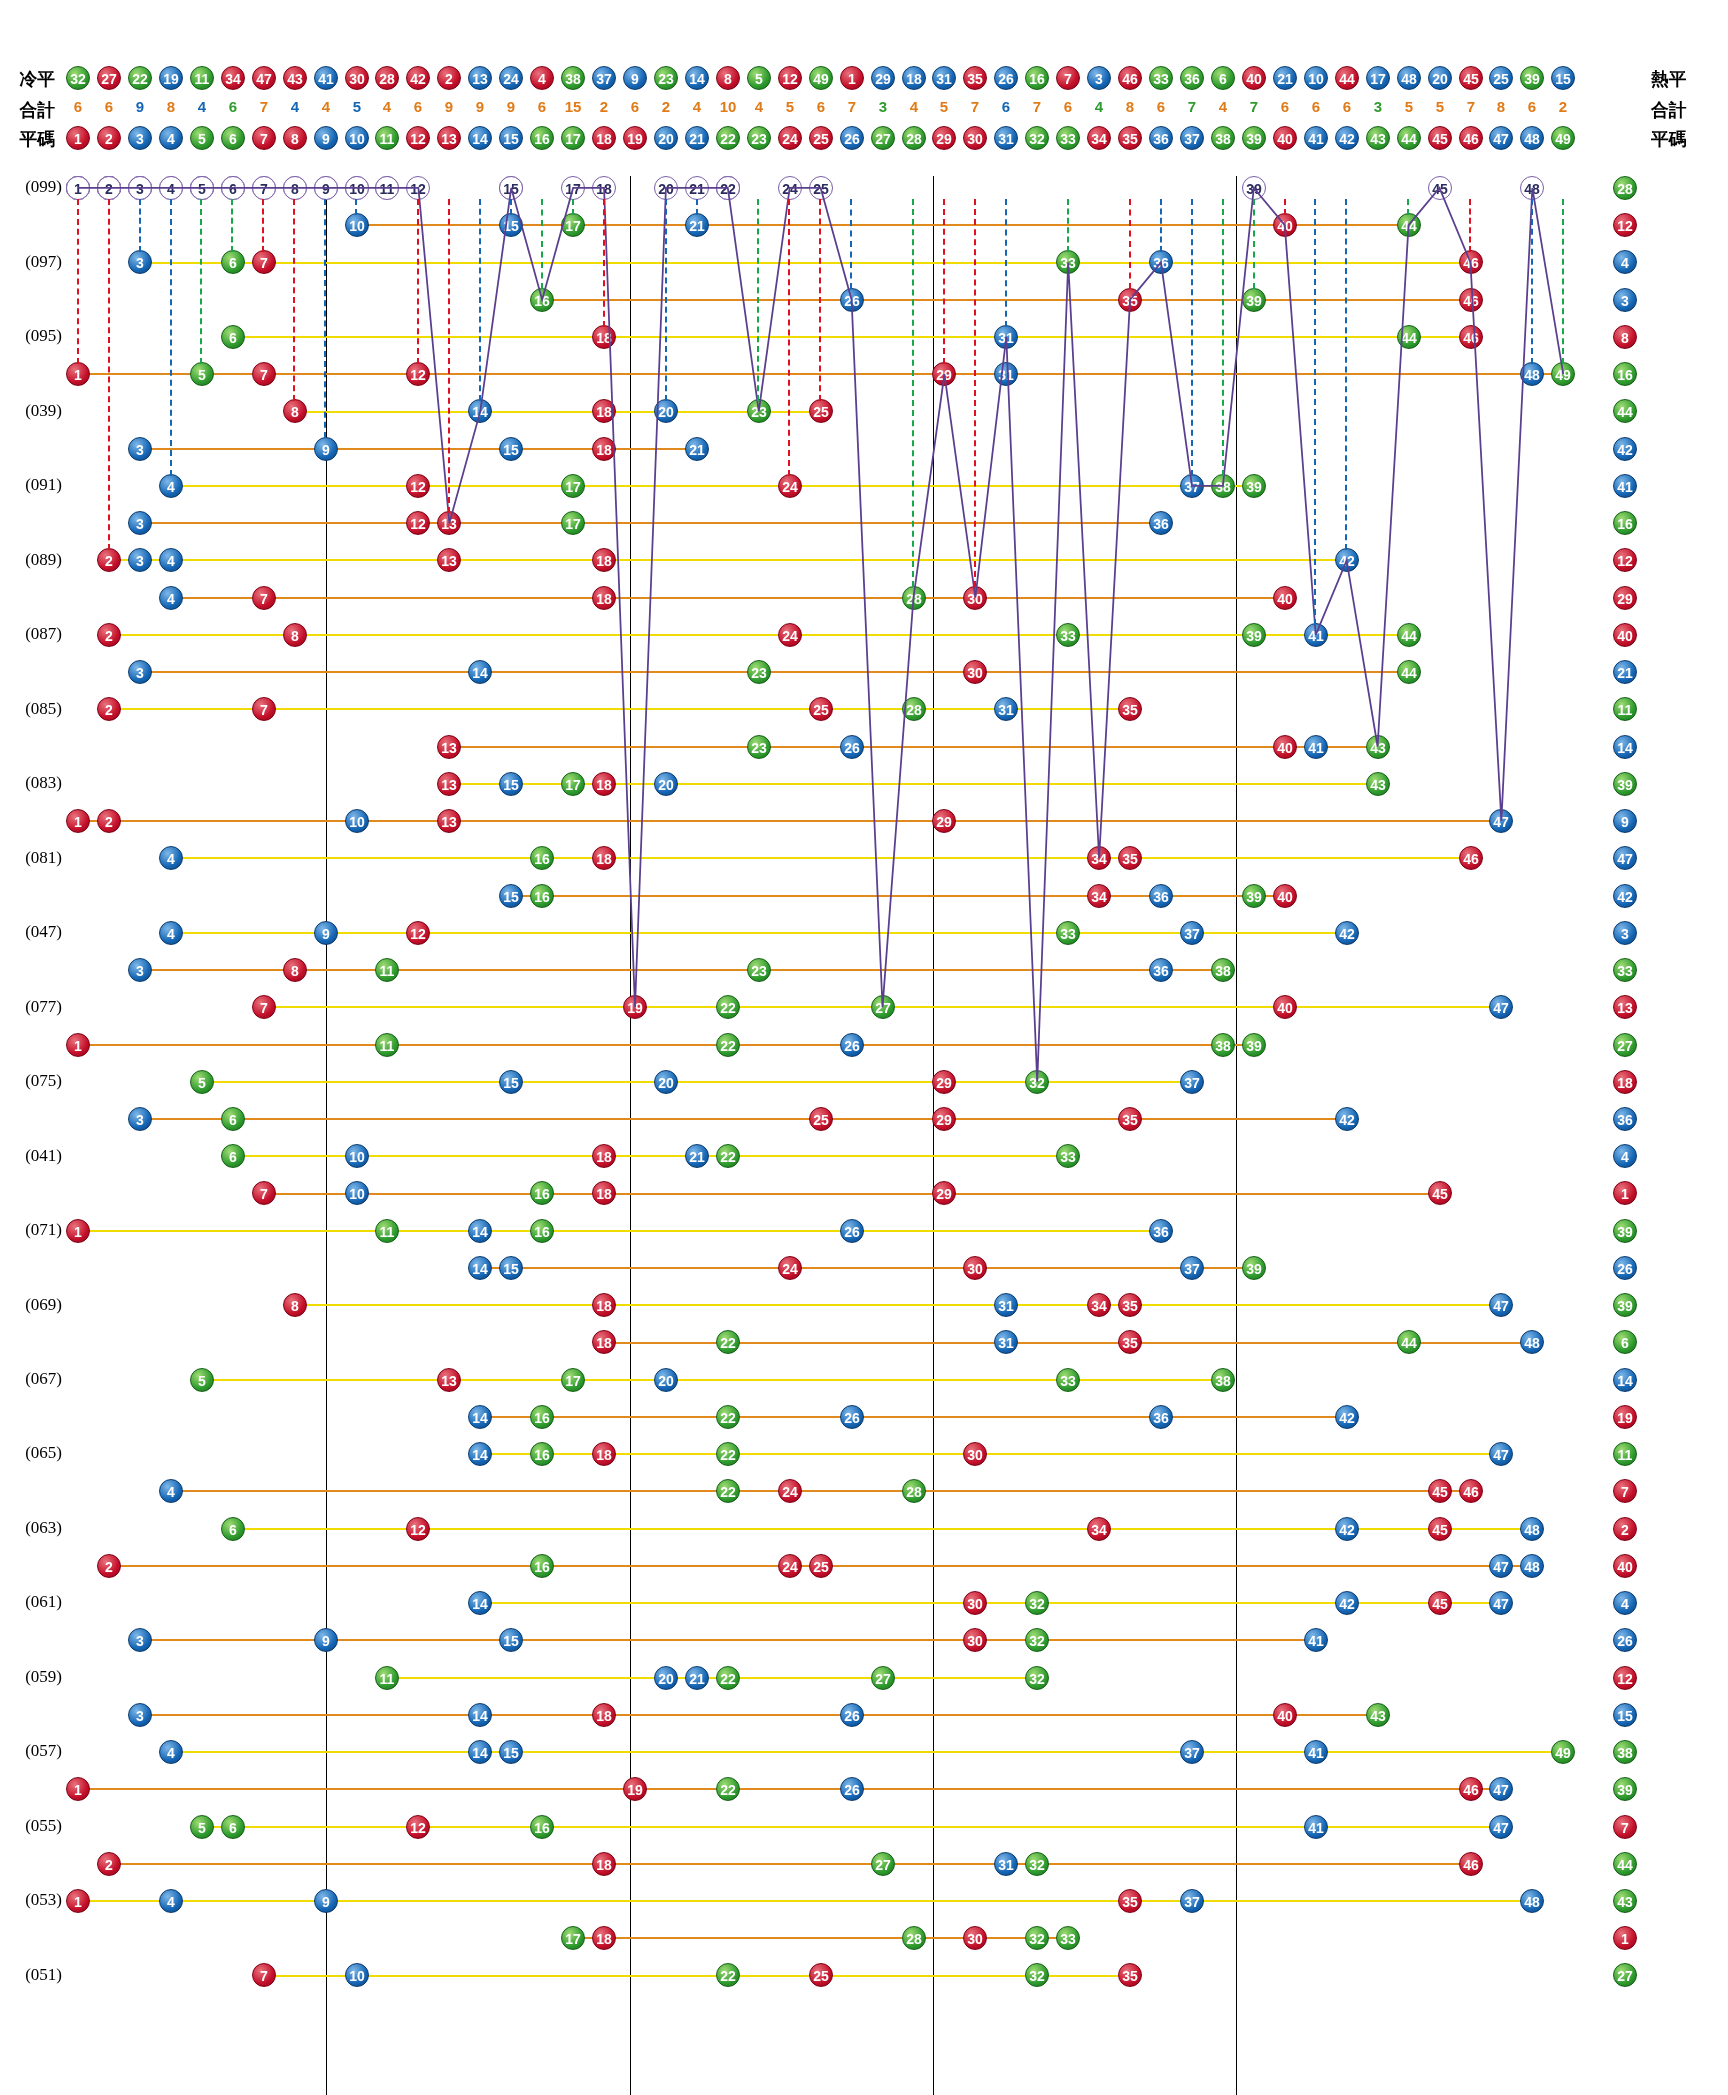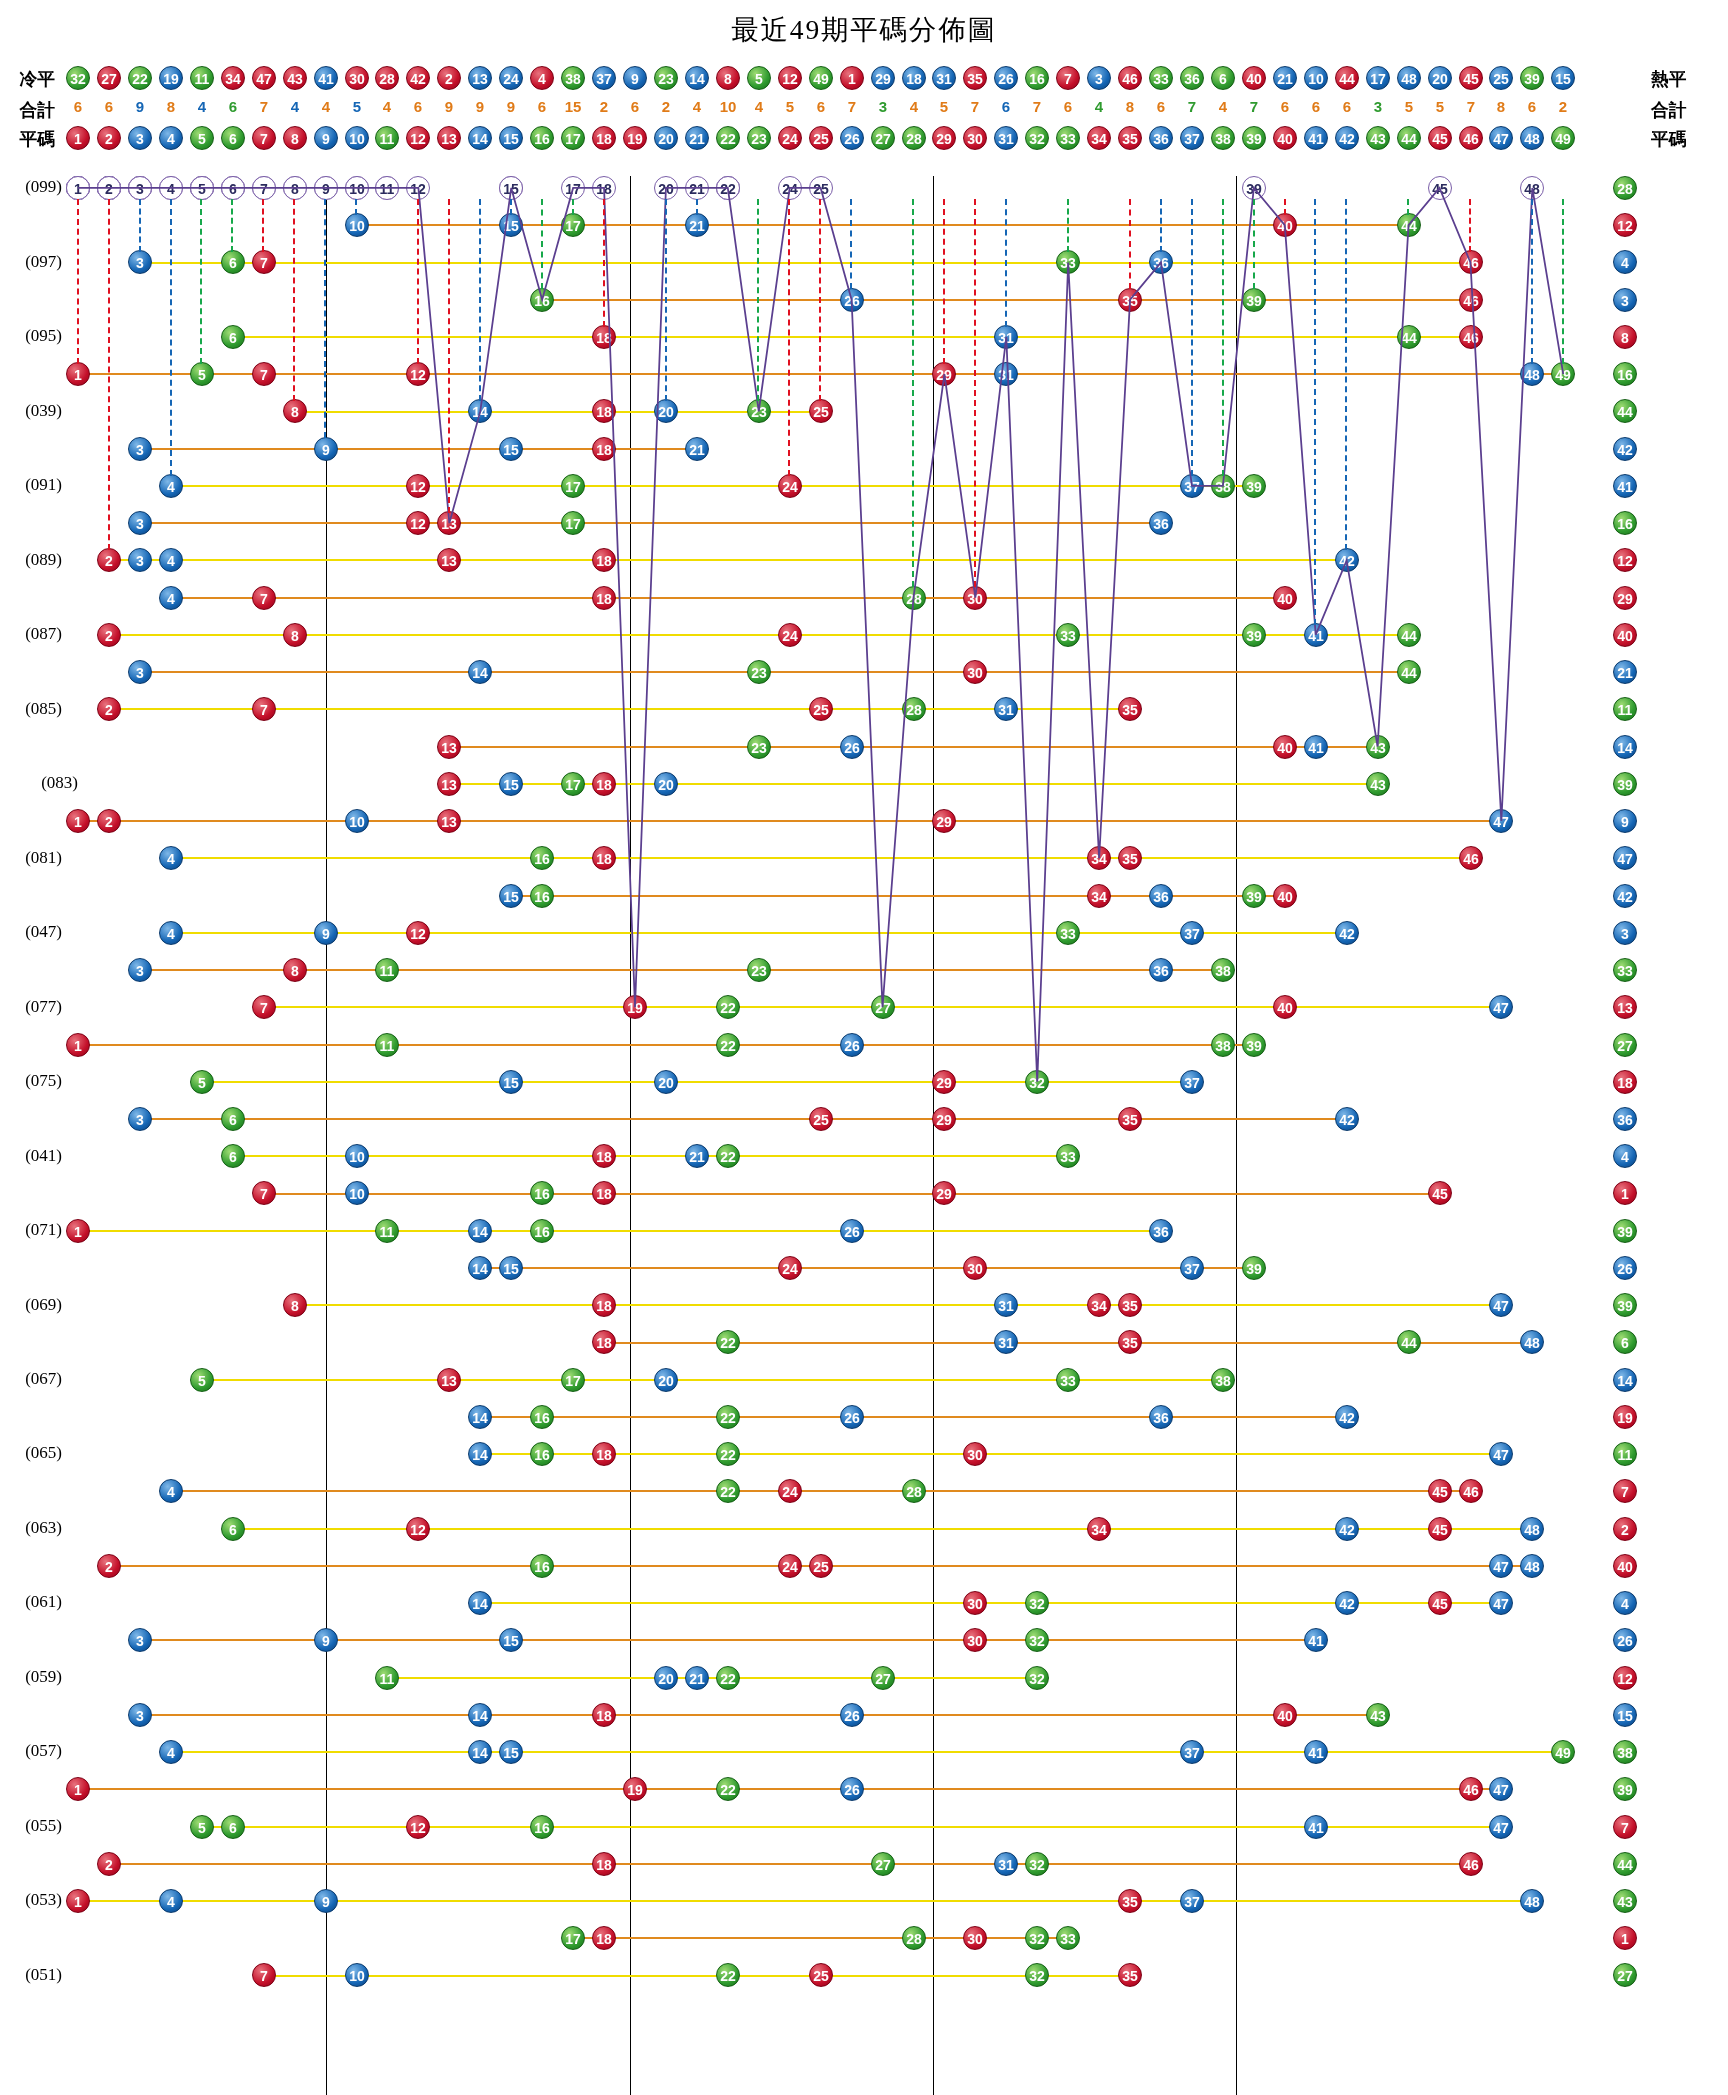--- a/index.html
+++ b/index.html
@@ -29,21 +29,20 @@
   .rowlabel{position:absolute;font-family:"Liberation Serif", serif;font-size:17px;color:#000;text-align:right;width:62px;}
   .vline{position:absolute;width:0.9px;background:#000;}
   .hseg{position:absolute;height:1.8px;}
   .dashv{position:absolute;width:0;border-left-width:2.7px;border-left-style:dashed;}
   svg#poly{position:absolute;left:0;top:0;pointer-events:none;}
 </style>
 </head>
 <body>
 
 <div id="page">
-  <div id="title">最近49期平碼分佈圖</div>
 
   <div id="header">
       <div class="hdr-label" style="left: 19.5px; top: 67px;">冷平</div>
       <div class="hdr-label" style="left: 19.5px; top: 98px;">合計</div>
       <div class="hdr-label" style="left: 19.5px; top: 127px;">平碼</div>
       <div class="hdr-label" style="left: 1651px; top: 67px;">熱平</div>
       <div class="hdr-label" style="left: 1651px; top: 98px;">合計</div>
       <div class="hdr-label" style="left: 1651px; top: 127px;">平碼</div>
       <div class="ball b-green" style="left: 66px; top: 66px;">32</div>
       <div class="ball b-red" style="left: 97px; top: 66px;">27</div>
@@ -368,21 +367,21 @@
       <div class="ball b-red" style="left: 1118px; top: 697px;">35</div>
       <div class="ball b-green" style="left: 1613px; top: 697px;">11</div>
       <div class="hseg" style="left: 449px; width: 928px; top: 746px; background: rgb(224, 138, 30);"></div>
       <div class="ball b-red" style="left: 437px; top: 735px;">13</div>
       <div class="ball b-green" style="left: 747px; top: 735px;">23</div>
       <div class="ball b-blue" style="left: 840px; top: 735px;">26</div>
       <div class="ball b-red" style="left: 1273px; top: 735px;">40</div>
       <div class="ball b-blue" style="left: 1304px; top: 735px;">41</div>
       <div class="ball b-green" style="left: 1366px; top: 735px;">43</div>
       <div class="ball b-blue" style="left: 1613px; top: 735px;">14</div>
-      <div class="rowlabel" style="left: 16px; top: 773px;">(083)</div>
+      <div class="rowlabel" style="left: 0px; top: 773px;">(083)</div>
       <div class="hseg" style="left: 449px; width: 928px; top: 783px; background: rgb(240, 220, 0);"></div>
       <div class="ball b-red" style="left: 437px; top: 772px;">13</div>
       <div class="ball b-blue" style="left: 499px; top: 772px;">15</div>
       <div class="ball b-green" style="left: 561px; top: 772px;">17</div>
       <div class="ball b-red" style="left: 592px; top: 772px;">18</div>
       <div class="ball b-blue" style="left: 654px; top: 772px;">20</div>
       <div class="ball b-green" style="left: 1366px; top: 772px;">43</div>
       <div class="ball b-green" style="left: 1613px; top: 772px;">39</div>
       <div class="hseg" style="left: 78px; width: 1423px; top: 820px; background: rgb(224, 138, 30);"></div>
       <div class="ball b-red" style="left: 66px; top: 809px;">1</div>

